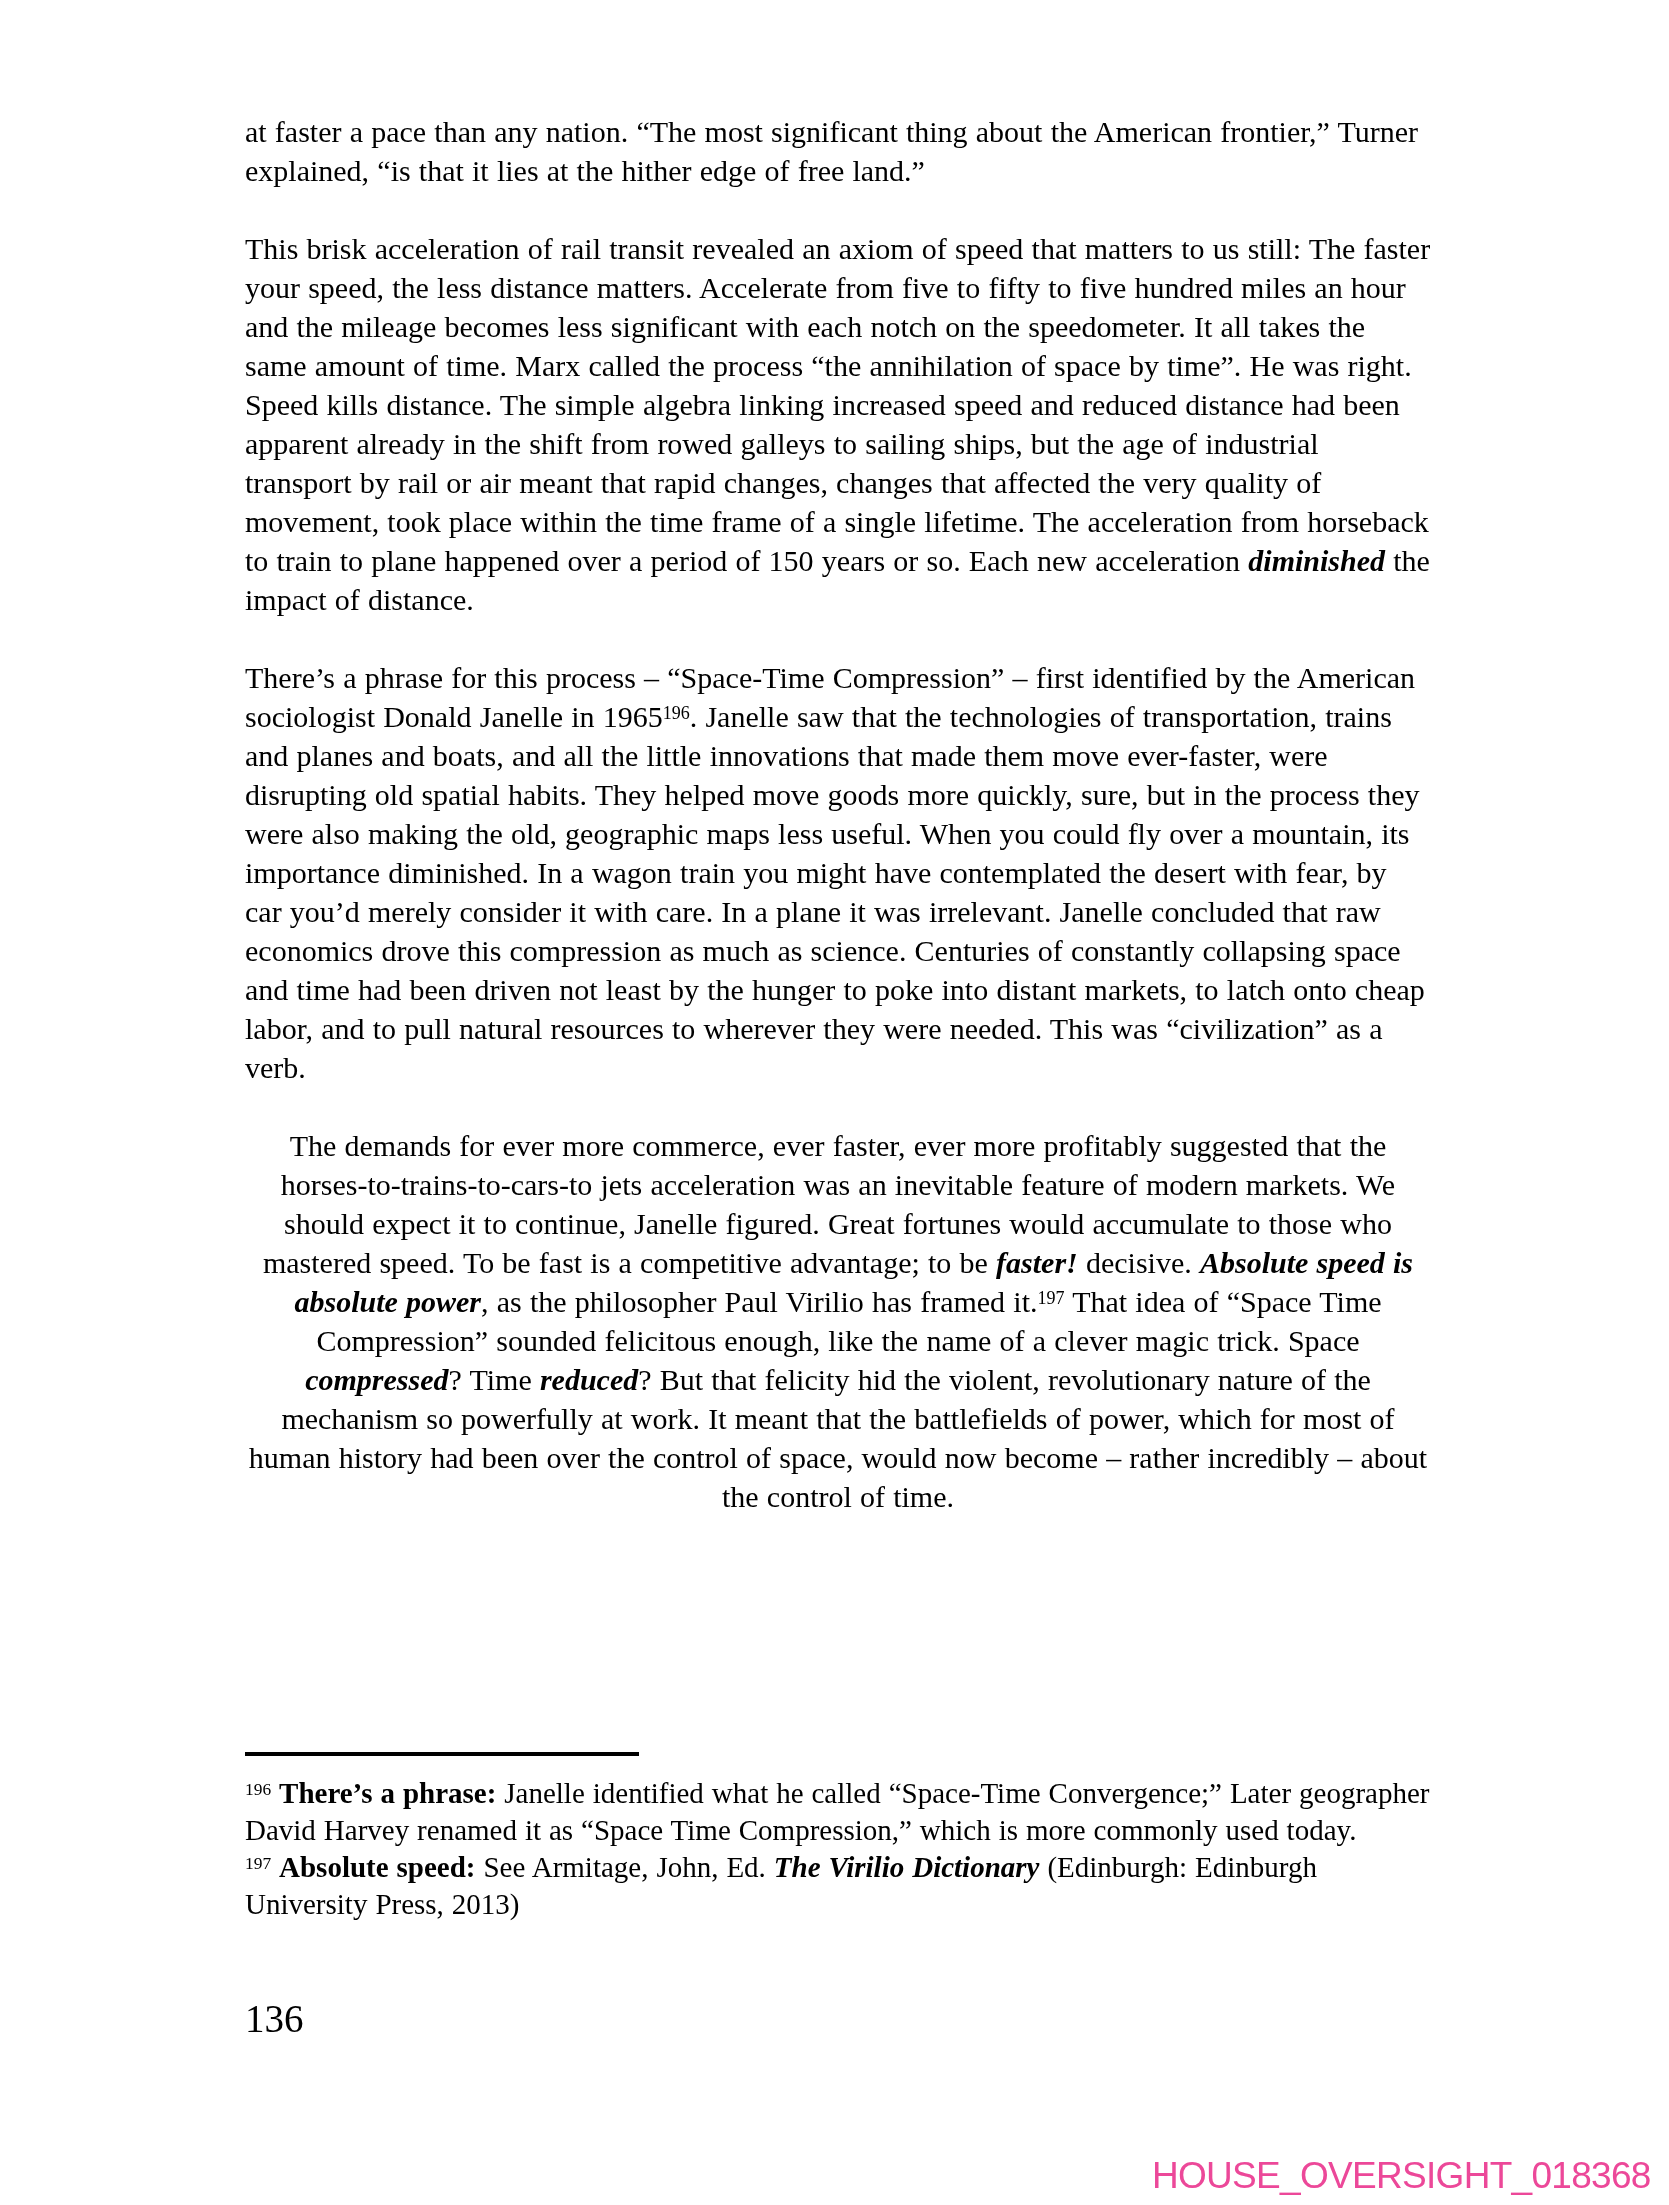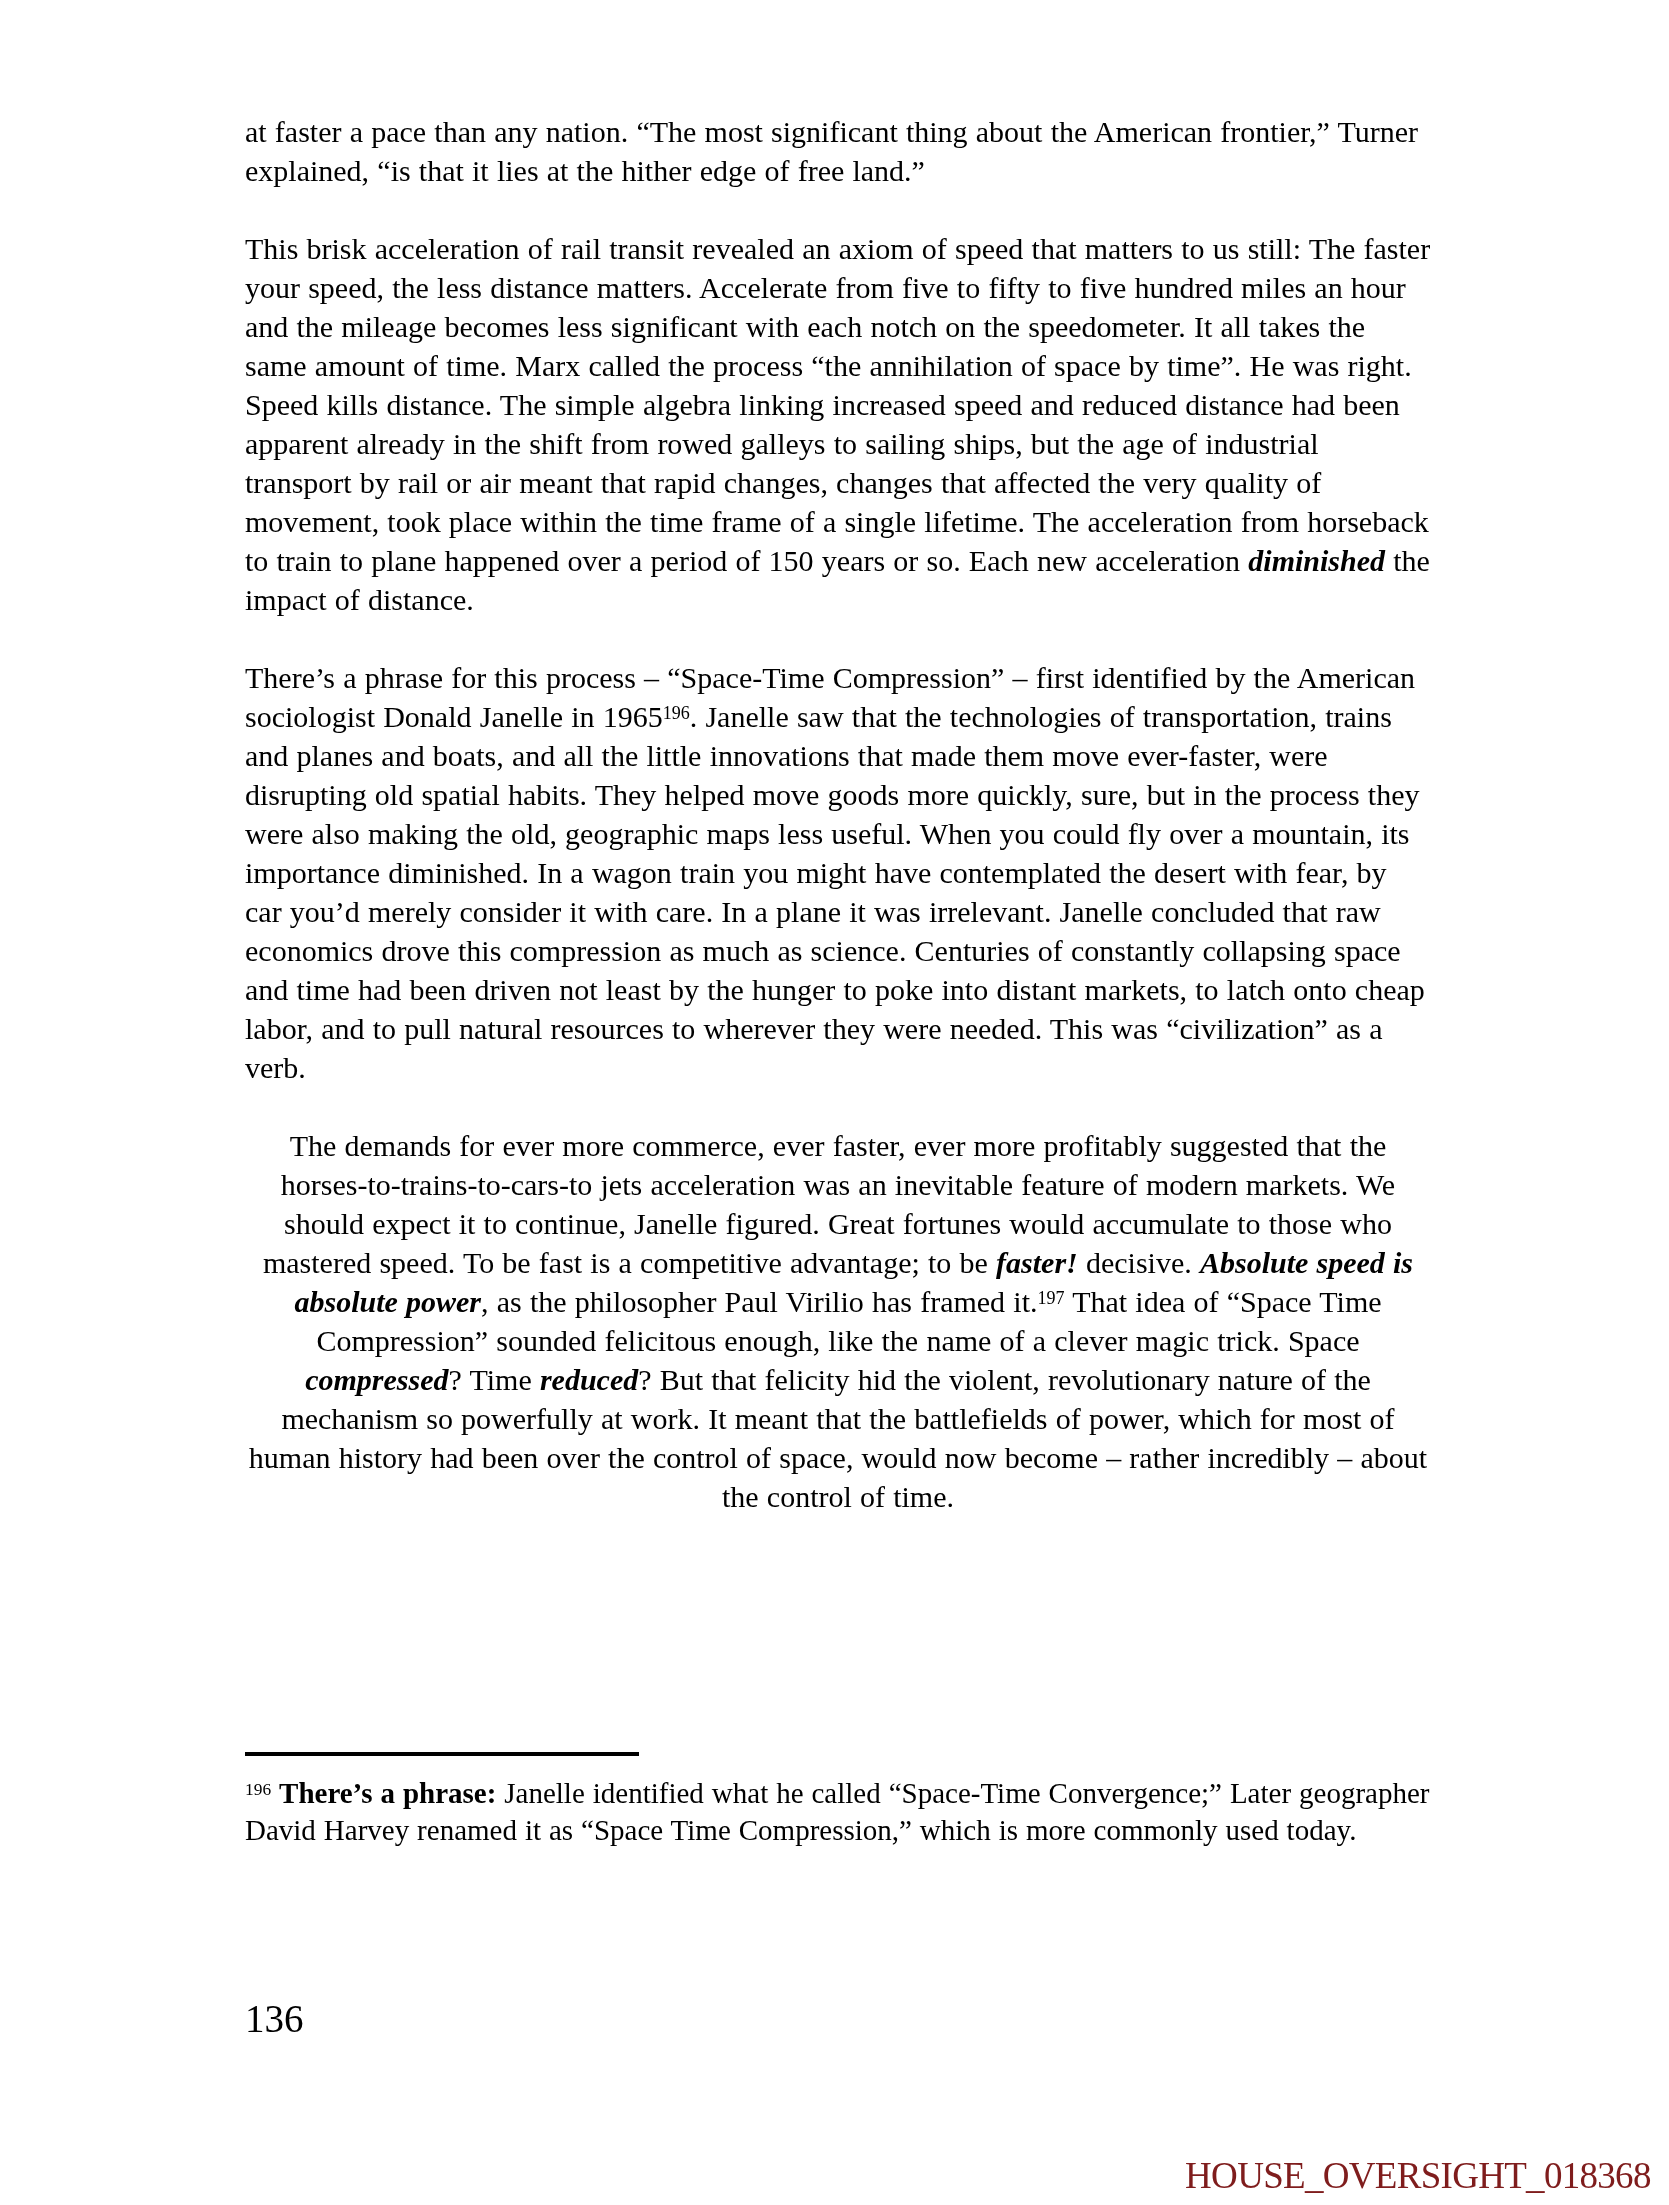--- a/index.html
+++ b/index.html
@@ -65,43 +65,44 @@
     top: 2000px;
     width: 1180px;
     text-align: left;
     font-size: 39px;
     line-height: 37px;
   }
   .bates-stamp {
     position: absolute;
     right: 18.3px;
     top: 2156px;
-    font-family: Liberation Serif, serif;
+    font-family: Liberation Sans, sans-serif;
     font-size: 37px;
     line-height: 39px;
     letter-spacing: -0.7px;
-    color: #7f1d1d;
+    color: #ec4899;
   }
 </style>
 </head>
 <body>
 
 <div class="page">
 
   <div class="content">
     <p class="para"><span class="">at faster a pace than any nation. “The most significant thing about the American frontier,” Turner explained, “is that it lies at the hither edge of free land.”</span></p>
     <p class="para"><span class="">This brisk acceleration of rail transit revealed an axiom of speed that matters to us still: The faster your speed, the less distance matters. Accelerate from five to fifty to five hundred miles an hour and the mileage becomes less significant with each notch on the speedometer. It all takes the same amount of time. Marx called the process “the annihilation of space by time”. He was right. Speed kills distance. The simple algebra linking increased speed and reduced distance had been apparent already in the shift from rowed galleys to sailing ships, but the age of industrial transport by rail or air meant that rapid changes, changes that affected the very quality of movement, took place within the time frame of a single lifetime. The acceleration from horseback to train to plane happened over a period of 150 years or so. Each new acceleration </span><span class="seg-italic">diminished</span><span class=""> the impact of distance.</span></p>
     <p class="para"><span class="">There’s a phrase for this process – “Space-Time Compression” – first identified by the American sociologist Donald Janelle in 1965</span><sup class="seg-sup">196</sup><span class="">. Janelle saw that the technologies of transportation, trains and planes and boats, and all the little innovations that made them move ever-faster, were disrupting old spatial habits. They helped move goods more quickly, sure, but in the process they were also making the old, geographic maps less useful. When you could fly over a mountain, its importance diminished. In a wagon train you might have contemplated the desert with fear, by car you’d merely consider it with care. In a plane it was irrelevant. Janelle concluded that raw economics drove this compression as much as science. Centuries of constantly collapsing space and time had been driven not least by the hunger to poke into distant markets, to latch onto cheap labor, and to pull natural resources to wherever they were needed. This was “civilization” as a verb.</span></p>
     <p class="para"><span class="">The demands for ever more commerce, ever faster, ever more profitably suggested that the horses-to-trains-to-cars-to jets acceleration was an inevitable feature of modern markets. We should expect it to continue, Janelle figured. Great fortunes would accumulate to those who mastered speed. To be fast is a competitive advantage; to be </span><span class="seg-italic">faster!</span><span class=""> decisive. </span><span class="seg-italic">Absolute speed is absolute power</span><span class="">, as the philosopher Paul Virilio has framed it.</span><sup class="seg-sup">197</sup><span class=""> That idea of “Space Time Compression” sounded felicitous enough, like the name of a clever magic trick. Space </span><span class="seg-italic">compressed</span><span class="">? Time </span><span class="seg-italic">reduced</span><span class="">? But that felicity hid the violent, revolutionary nature of the mechanism so powerfully at work. It meant that the battlefields of power, which for most of human history had been over the control of space, would now become – rather incredibly – about the control of time.</span></p>
   </div>
 
   <div class="footnote-rule"></div>
 
   <div class="footnotes">
     <p class="footnote"><sup class="seg-sup">196</sup><span class=""> </span><span class="seg-bold">There’s a phrase:</span><span class=""> Janelle identified what he called “Space-Time Convergence;” Later geographer David Harvey renamed it as “Space Time Compression,” which is more commonly used today.</span></p>
+    <p class="footnote"><sup class="seg-sup">197</sup><span class=""> </span><span class="seg-bold">Absolute speed:</span><span class=""> See Armitage, John, Ed. </span><span class="seg-italic">The Virilio Dictionary</span><span class=""> (Edinburgh: Edinburgh University Press, 2013)</span></p>
   </div>
 
   <div class="page-number">136</div>
 
   <div class="bates-stamp">HOUSE_OVERSIGHT_018368</div>
 
 </div>
 
 
 </body></html>

